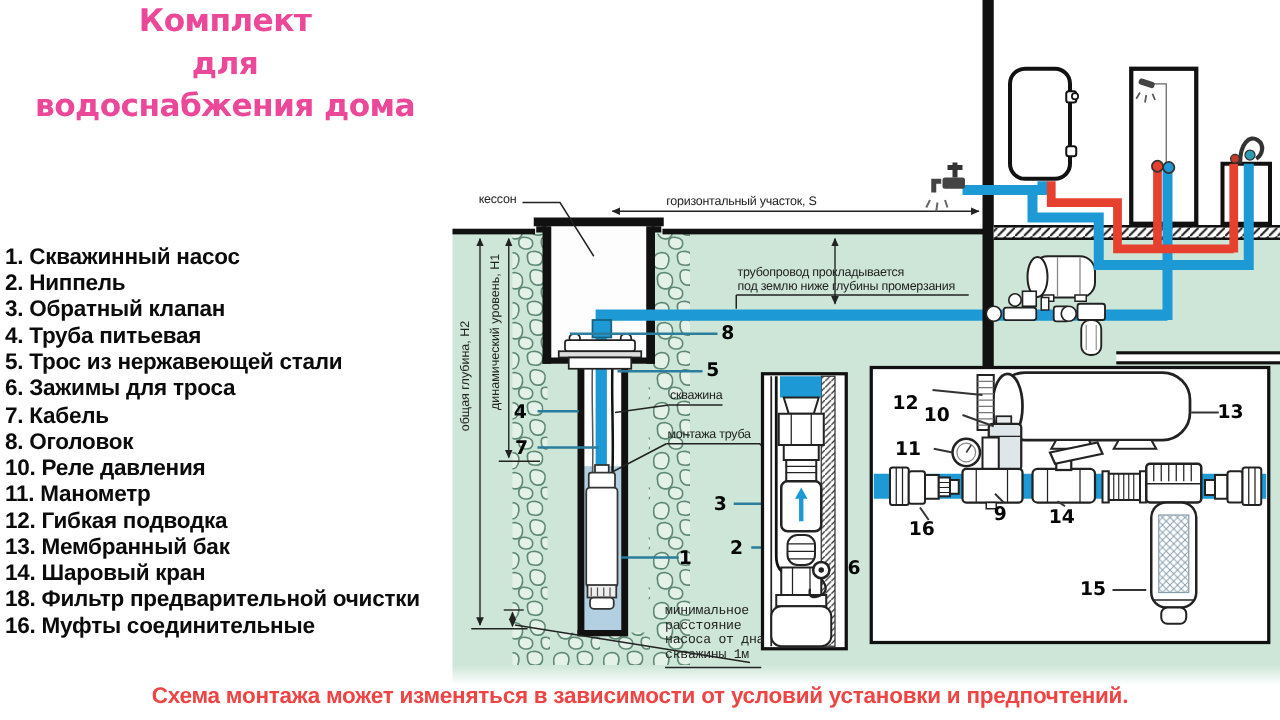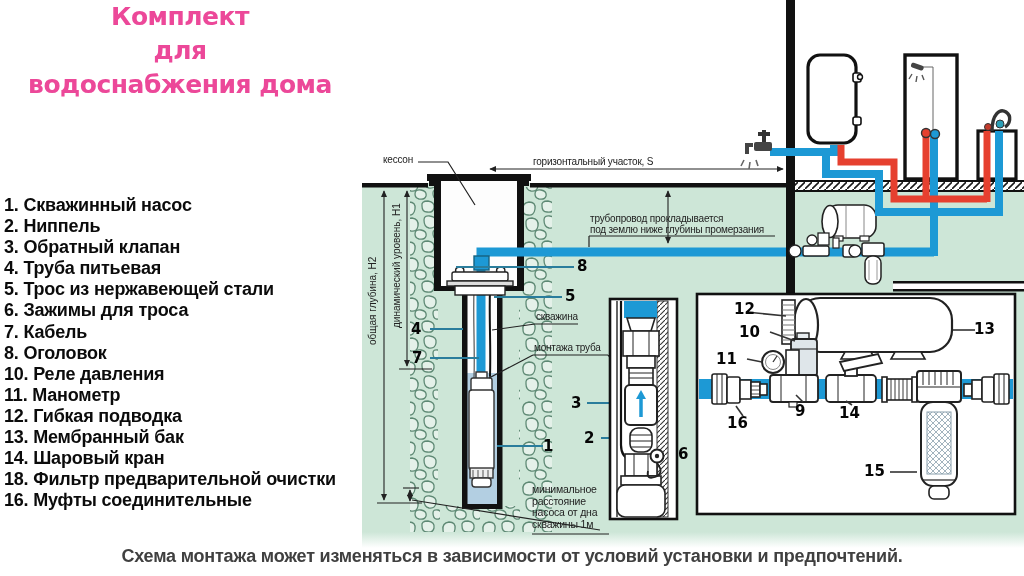--- a/index.html
+++ b/index.html
@@ -3,26 +3,26 @@
 <meta charset="utf-8">
 <style>
   html,body{margin:0;padding:0;background:#fff;}
   #stage{position:relative;width:1024px;height:576px;background:#fff;overflow:hidden;
          font-family:"DejaVu Sans",sans-serif;}
   #art{position:absolute;left:0;top:0;}
   .abs{position:absolute;}
   .title{width:360px;text-align:center;font-weight:bold;font-size:25px;line-height:34px;color:#ec4899;letter-spacing:-0.5px;}
   .plist{font-family:"Liberation Sans",sans-serif;font-weight:bold;font-size:18px;line-height:21.1px;color:#0b0b0b;letter-spacing:-0.2px;white-space:nowrap;}
   .lbl{font-family:"Liberation Sans",sans-serif;font-size:10px;line-height:11px;color:#222;white-space:nowrap;letter-spacing:-0.2px;}
-  .lbl-multi{font-family:Liberation Sans, sans-serif;font-size:10.5px;line-height:11.5px;color:#222;white-space:nowrap;letter-spacing:-0.2px;}
+  .lbl-multi{font-family:Liberation Mono, monospace;font-size:10.5px;line-height:11.5px;color:#222;white-space:nowrap;letter-spacing:-0.2px;}
   .vlbl{font-family:"Liberation Sans",sans-serif;font-size:10px;color:#222;white-space:nowrap;
         writing-mode:vertical-rl;transform:rotate(180deg);letter-spacing:0px;}
   .num{font-weight:bold;font-size:15px;color:#050505;white-space:nowrap;}
   .footer{width:1024px;text-align:center;font-family:"Liberation Sans",sans-serif;
-          font-weight:bold;font-size:18px;color:#404040;letter-spacing:-0.2px;}
+          font-weight:bold;font-size:18px;color:#ef4444;letter-spacing:-0.2px;}
 </style>
 </head>
 <body>
 
 <div id="stage">
 
 <svg id="art" width="1024" height="576" viewBox="0 0 1024 576">
   <defs>
     <pattern id="peb" width="40" height="40" patternUnits="userSpaceOnUse">
       <g fill="#e4f1e9" stroke="#5d8873" stroke-width="1.3">
@@ -380,21 +380,21 @@
 <div class="abs num" style="left:584px;top:429px;">2</div>
 <div class="abs num" style="left:571px;top:394px;">3</div>
 <div class="abs num" style="left:411px;top:320px;">4</div>
 <div class="abs num" style="left:565px;top:287px;">5</div>
 <div class="abs num" style="left:678px;top:445px;">6</div>
 <div class="abs num" style="left:412px;top:349px;">7</div>
 <div class="abs num" style="left:577px;top:257px;">8</div>
 <div class="abs num" style="left:795px;top:402px;">9</div>
 <div class="abs num" style="left:739px;top:323px;">10</div>
 <div class="abs num" style="left:716px;top:350px;">11</div>
-<div class="abs num" style="left:714px;top:300px;margin-left:20px;">12</div>
+<div class="abs num" style="left:714px;top:313px;">12</div>
 <div class="abs num" style="left:974px;top:320px;">13</div>
 <div class="abs num" style="left:839px;top:404px;">14</div>
 <div class="abs num" style="left:864px;top:462px;">15</div>
 <div class="abs num" style="left:727px;top:414px;">16</div>
 
 <div class="abs footer" style="left:0;top:546px;">Схема монтажа может изменяться в зависимости от условий установки и предпочтений.</div>
 
 </div>
 
 </body></html>

